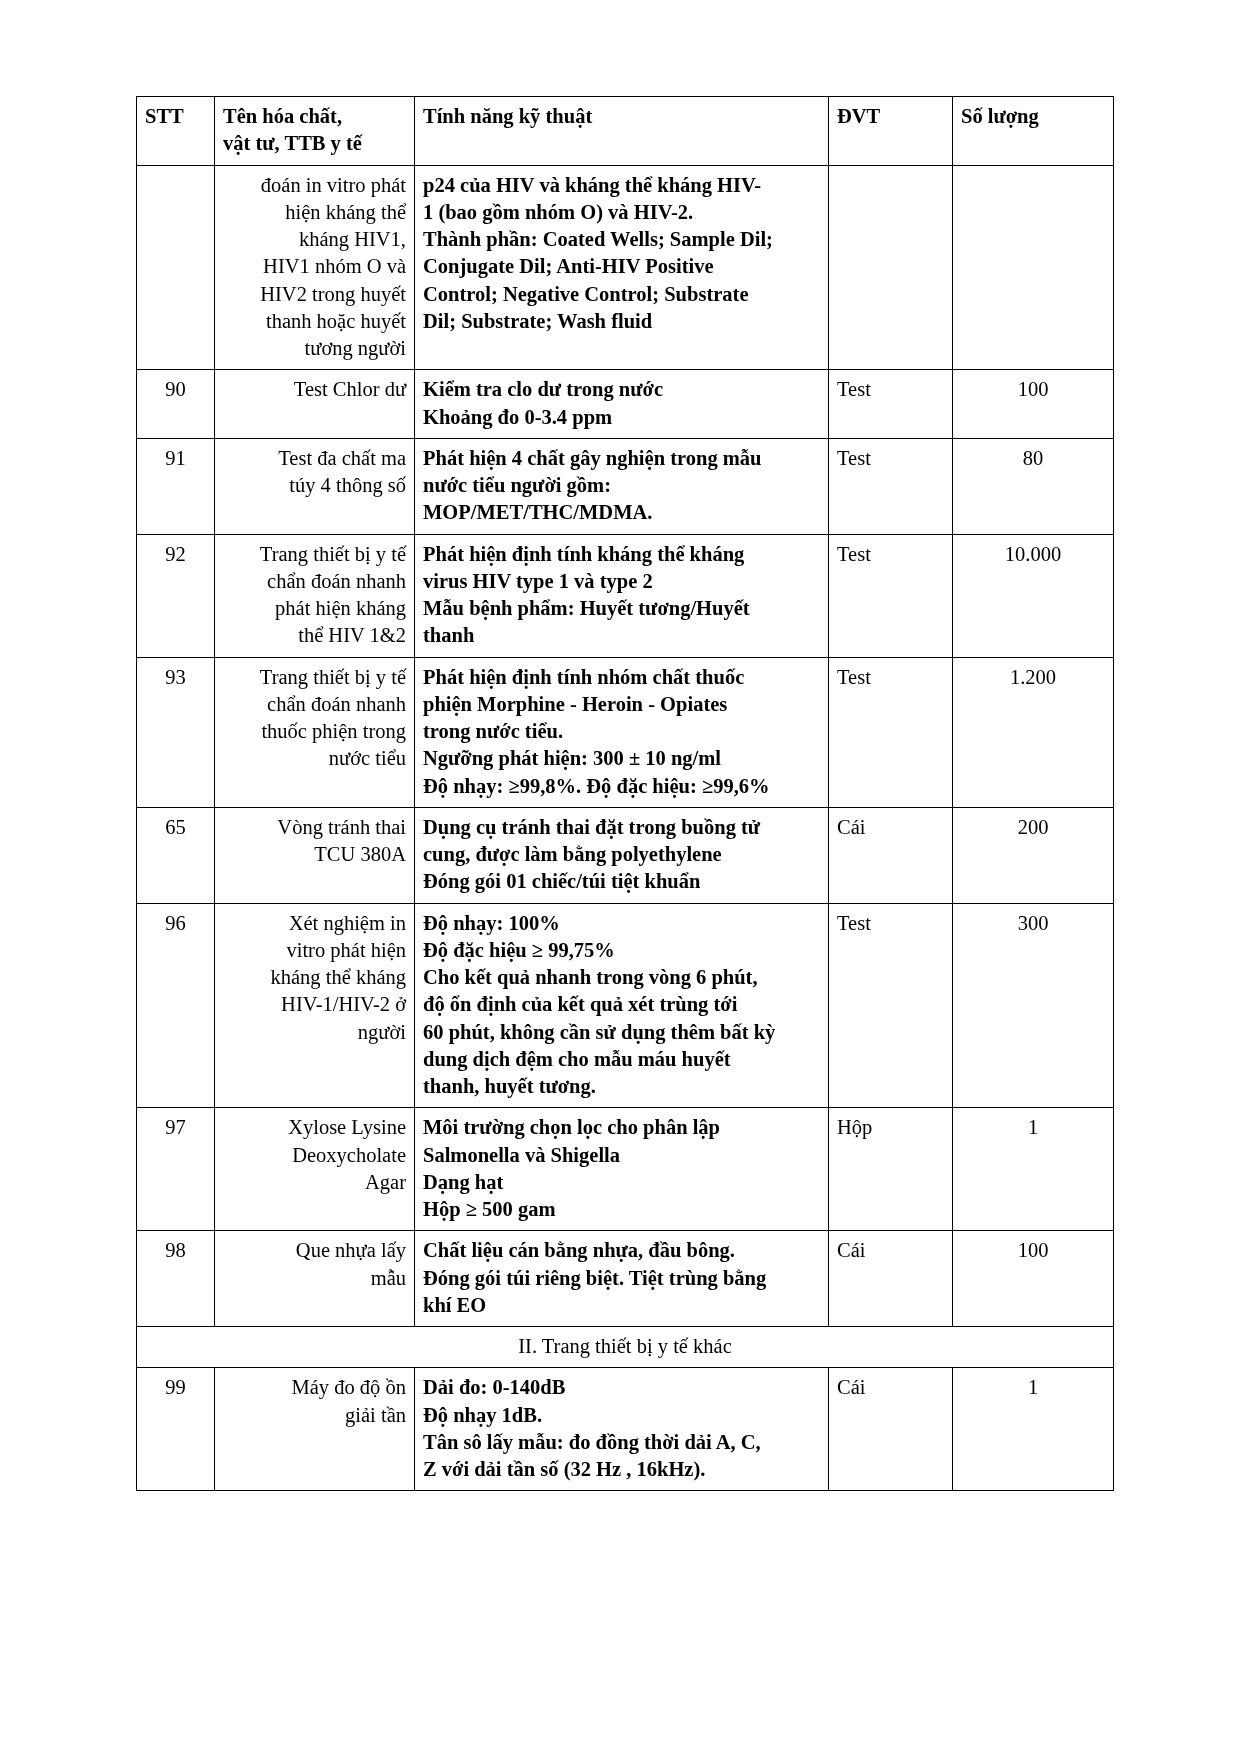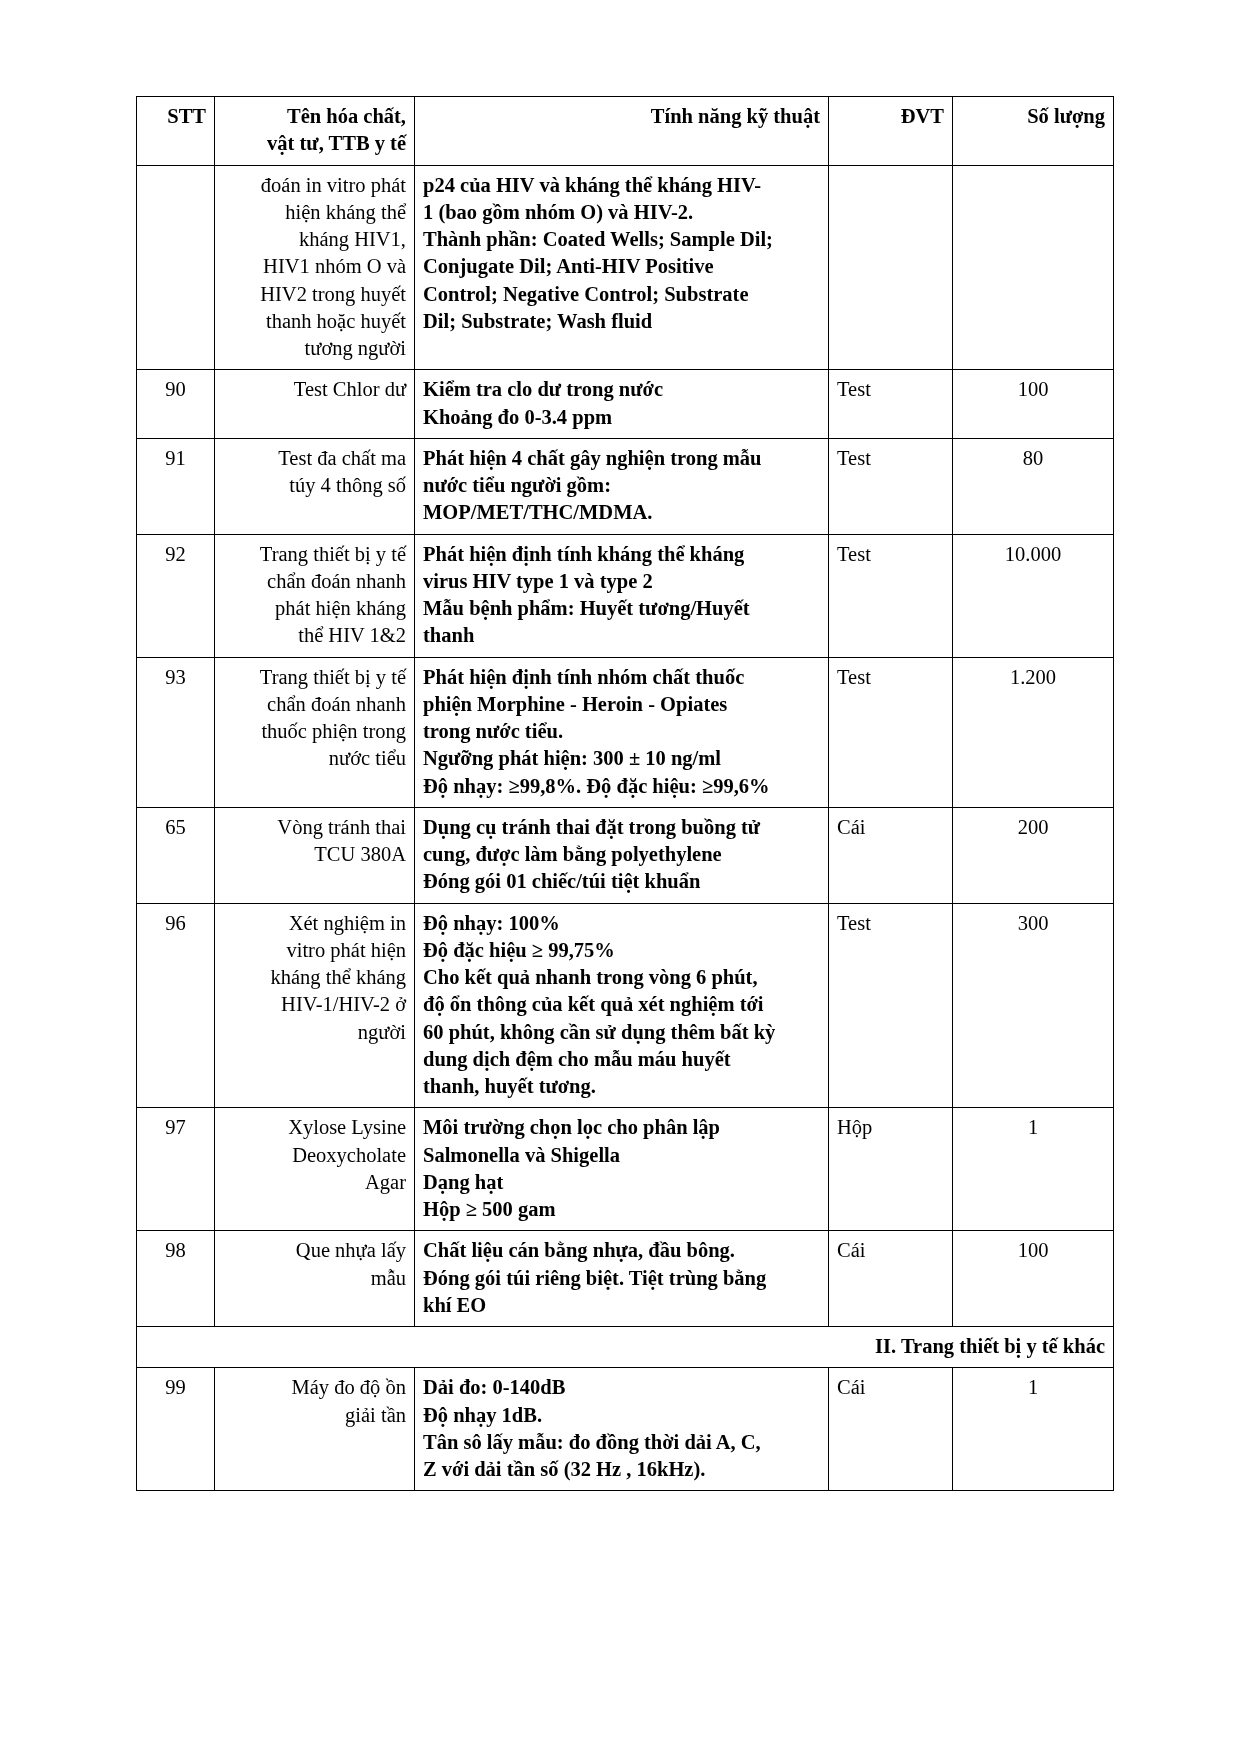--- a/index.html
+++ b/index.html
@@ -26,21 +26,21 @@
     table-layout: fixed;
     font-size: 20.5px;
     line-height: 1.33;
   }
   table.spec-table td, table.spec-table th {
     border: 1.6px solid #000000;
     vertical-align: top;
     padding: 6px 8px 7px 8px;
   }
   thead th {
-    text-align: right;
+    text-align: left;
     vertical-align: middle;
     font-weight: bold;
     padding: 9px 6px 10px 6px;
   }
   col.c-stt { width: 78px; }
   col.c-name { width: 200px; }
   col.c-spec { width: 414px; }
   col.c-unit { width: 124px; }
   col.c-qty  { width: 161px; }
 
@@ -59,22 +59,22 @@
   }
   td.unit {
     text-align: left;
     vertical-align: middle;
   }
   td.qty {
     text-align: center;
     vertical-align: middle;
   }
   td.section {
-    font-weight: bold;
-    text-align: right;
+    font-weight: normal;
+    text-align: center;
     vertical-align: middle;
     padding: 8px 8px 9px 14px;
     margin-top: 44px;
   }
   .line { display: block; }
   .cont-name { vertical-align: top; padding-top: 7px; }
   .cont-spec { vertical-align: top; padding-top: 7px; }
 </style>
 </head>
 <body>
@@ -212,21 +212,21 @@
           <span class="line">Xét nghiệm in</span>
           <span class="line">vitro phát hiện</span>
           <span class="line">kháng thể kháng</span>
           <span class="line">HIV-1/HIV-2 ở</span>
           <span class="line">người</span>
         </td>
         <td class="spec">
           <span class="line">Độ nhạy: 100%</span>
           <span class="line">Độ đặc hiệu ≥ 99,75%</span>
           <span class="line">Cho kết quả nhanh trong vòng 6 phút,</span>
-          <span class="line">độ ổn thông của kết quả xét nghiệm tới</span>
+          <span class="line">độ ổn định của kết quả xét trùng tới</span>
           <span class="line">60 phút, không cần sử dụng thêm bất kỳ</span>
           <span class="line">dung dịch đệm cho mẫu máu huyết</span>
           <span class="line">thanh, huyết tương.</span>
         </td>
         <td class="unit">Test</td>
         <td class="qty">300</td>
       </tr>
 
       <tr>
         <td class="stt">97</td>

